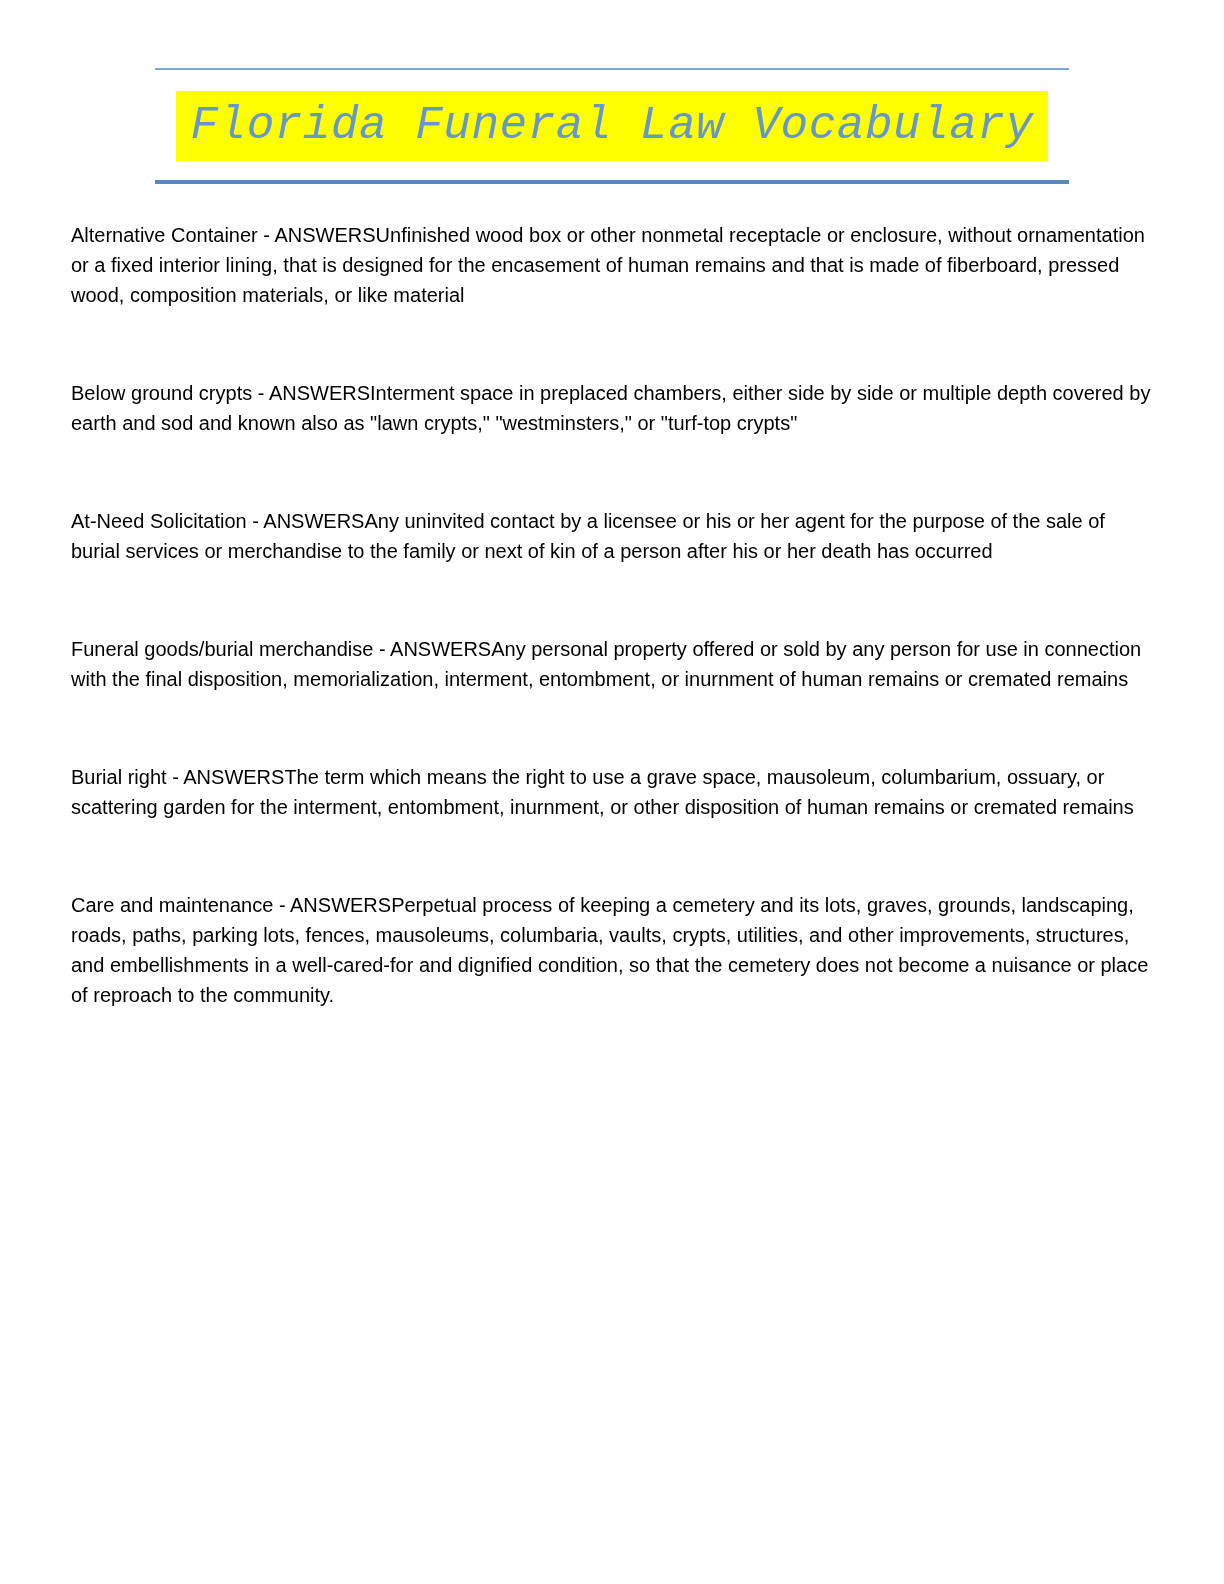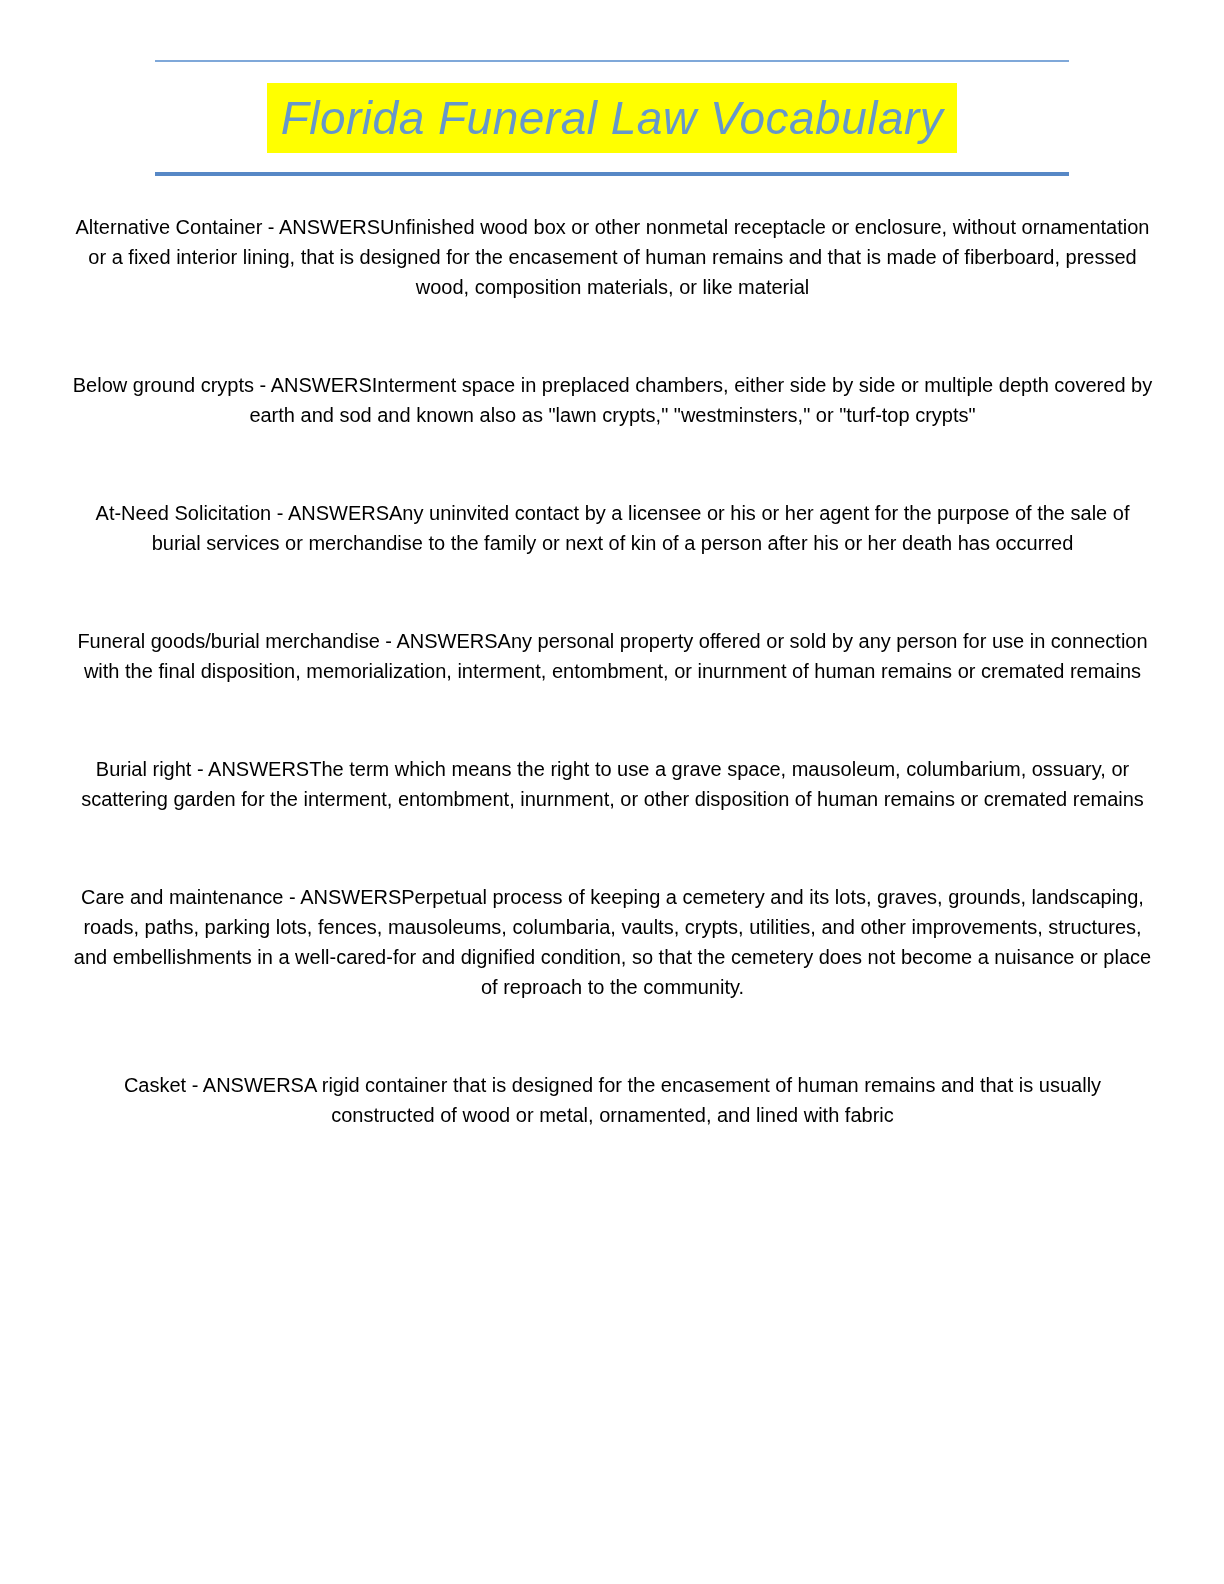--- a/index.html
+++ b/index.html
@@ -10,22 +10,23 @@
   .page {
     position: relative;
     width: 1224px;
     height: 1584px;
     background: #ffffff;
     font-family: "Liberation Sans", sans-serif;
     box-sizing: border-box;
     overflow: hidden;
   }
   .title-block {
-    margin: 0 155px;
+    margin: 8px 155px;
     padding-top: 60px;
+    font-family: Liberation Mono, monospace;
   }
   .rule {
     width: 100%;
   }
   .rule-top {
     height: 2px;
     background: var(--rule-top, #7FA8D9);
   }
   .rule-bottom {
     height: 4px;
@@ -48,37 +49,35 @@
     letter-spacing: 0.5px;
   }
   .content {
     margin: 36px 70px 0 71px;
     color: var(--body-text, #000000);
     font-size: 20px;
     line-height: 30px;
   }
   .entry {
     margin: 0 0 68px 0;
-    text-align: center;
   }
 </style>
 </head>
 <body>
 
 <div class="page">
 
   <header class="title-block">
     <div class="rule rule-top"></div>
     <h1 class="title"><span class="highlight">Florida Funeral Law Vocabulary</span></h1>
     <div class="rule rule-bottom"></div>
   </header>
 
   <main class="content">
     <p class="entry"><span>Alternative Container</span><span> - </span><span>ANSWERSUnfinished wood box or other nonmetal receptacle or enclosure, without ornamentation or a fixed interior lining, that is designed for the encasement of human remains and that is made of fiberboard, pressed wood, composition materials, or like material</span></p>
     <p class="entry"><span>Below ground crypts</span><span> - </span><span>ANSWERSInterment space in preplaced chambers, either side by side or multiple depth covered by earth and sod and known also as "lawn crypts," "westminsters," or "turf-top crypts"</span></p>
     <p class="entry"><span>At-Need Solicitation</span><span> - </span><span>ANSWERSAny uninvited contact by a licensee or his or her agent for the purpose of the sale of burial services or merchandise to the family or next of kin of a person after his or her death has occurred</span></p>
     <p class="entry"><span>Funeral goods/burial merchandise</span><span> - </span><span>ANSWERSAny personal property offered or sold by any person for use in connection with the final disposition, memorialization, interment, entombment, or inurnment of human remains or cremated remains</span></p>
     <p class="entry"><span>Burial right</span><span> - </span><span>ANSWERSThe term which means the right to use a grave space, mausoleum, columbarium, ossuary, or scattering garden for the interment, entombment, inurnment, or other disposition of human remains or cremated remains</span></p>
     <p class="entry"><span>Care and maintenance</span><span> - </span><span>ANSWERSPerpetual process of keeping a cemetery and its lots, graves, grounds, landscaping, roads, paths, parking lots, fences, mausoleums, columbaria, vaults, crypts, utilities, and other improvements, structures, and embellishments in a well-cared-for and dignified condition, so that the cemetery does not become a nuisance or place of reproach to the community.</span></p>
-    <p class="entry"><span>Casket</span><span> - </span><span>ANSWERSA rigid container that is designed for the encasement of human remains and that is usually constructed of wood or metal, ornamented, and lined with fabric</span></p>
   </main>
 
 </div>
 
 </body></html>

